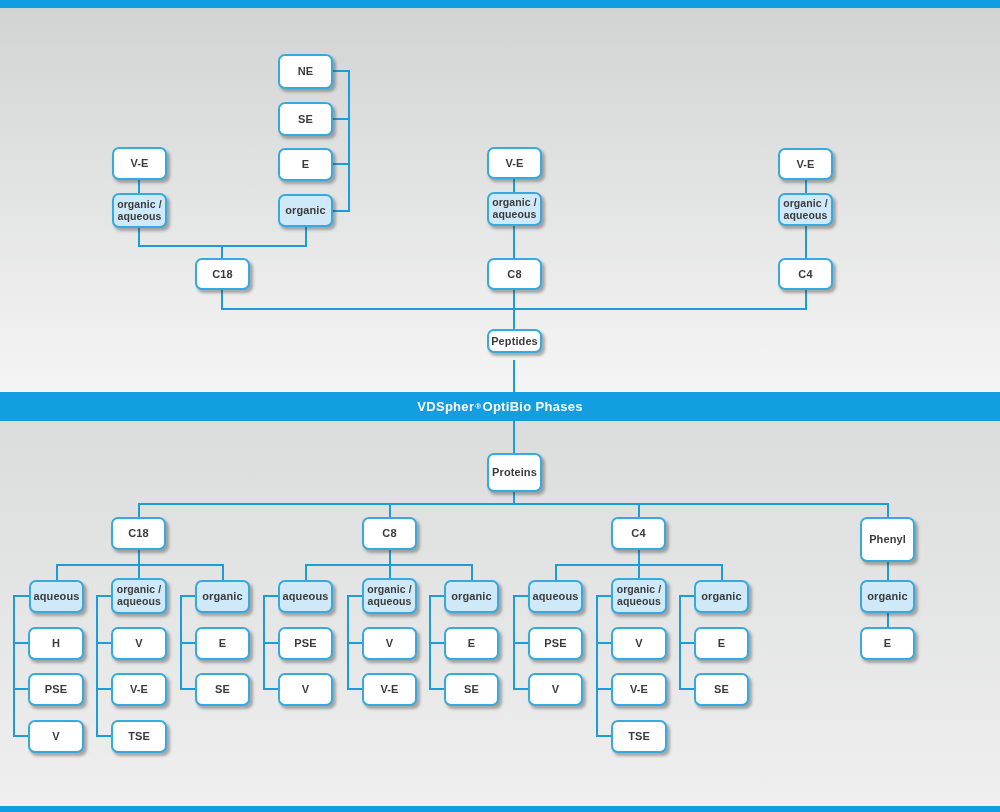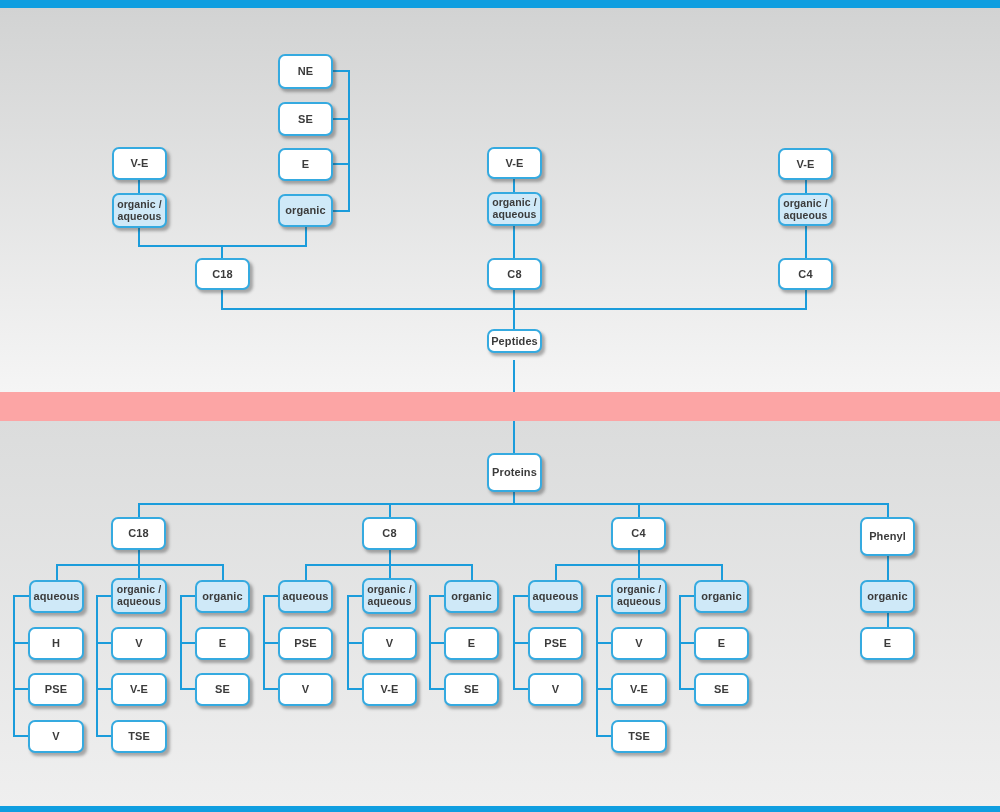--- a/index.html
+++ b/index.html
@@ -1,19 +1,19 @@
 <!DOCTYPE html>
 <html><head>
 <meta charset="utf-8">
 <style>
   html,body { margin:0; padding:0; background:#ffffff; }
   .page {
     position:relative; width:1000px; height:812px; overflow:hidden;
     font-family:"Liberation Sans", sans-serif;
-    background:#fca5a5;
+    background:#701a75;
   }
   .bg-upper {
     position:absolute; left:0; top:8px; width:1000px; height:384px;
     background:linear-gradient(180deg,#d2d3d3 0%, #f5f5f5 100%);
   }
   .bg-lower {
     position:absolute; left:0; top:421px; width:1000px; height:385px;
     background:linear-gradient(180deg,#dbdcdc 0%, #efefef 100%);
   }
   .strip { position:absolute; left:0; width:1000px; background:#0f9ee0; }
@@ -145,21 +145,21 @@
       <div class="node" style="left: 487px; top: 258px; width: 55px; height: 32px;">C8</div>
       <div class="node" style="left: 778px; top: 148px; width: 55px; height: 32px;">V-E</div>
       <div class="node blue two" style="left: 778px; top: 193px; width: 55px; height: 33px;">organic /
 aqueous</div>
       <div class="node" style="left: 778px; top: 258px; width: 55px; height: 32px;">C4</div>
       <div class="node" style="left: 487px; top: 329px; width: 55px; height: 24px;">Peptides</div>
       <div class="node" style="left: 487px; top: 453px; width: 55px; height: 39px;">Proteins</div>
       <div class="node" style="left: 111px; top: 517px; width: 55px; height: 33px;">C18</div>
       <div class="node" style="left: 362px; top: 517px; width: 55px; height: 33px;">C8</div>
       <div class="node" style="left: 611px; top: 517px; width: 55px; height: 33px;">C4</div>
-      <div class="node" style="left: 860px; top: 517px; width: 55px; height: 39px;">Phenyl</div>
+      <div class="node" style="left: 860px; top: 517px; width: 55px; height: 45px;">Phenyl</div>
       <div class="node blue" style="left: 29px; top: 580px; width: 55px; height: 33px;">aqueous</div>
       <div class="node blue two" style="left: 111px; top: 578px; width: 56px; height: 36px;">organic /
 aqueous</div>
       <div class="node blue" style="left: 195px; top: 580px; width: 55px; height: 33px;">organic</div>
       <div class="node" style="left: 28px; top: 627px; width: 56px; height: 33px;">H</div>
       <div class="node" style="left: 28px; top: 673px; width: 56px; height: 33px;">PSE</div>
       <div class="node" style="left: 28px; top: 720px; width: 56px; height: 33px;">V</div>
       <div class="node" style="left: 111px; top: 627px; width: 56px; height: 33px;">V</div>
       <div class="node" style="left: 111px; top: 673px; width: 56px; height: 33px;">V-E</div>
       <div class="node" style="left: 111px; top: 720px; width: 56px; height: 33px;">TSE</div>
@@ -183,13 +183,18 @@
       <div class="node" style="left: 528px; top: 673px; width: 55px; height: 33px;">V</div>
       <div class="node" style="left: 611px; top: 627px; width: 56px; height: 33px;">V</div>
       <div class="node" style="left: 611px; top: 673px; width: 56px; height: 33px;">V-E</div>
       <div class="node" style="left: 611px; top: 720px; width: 56px; height: 33px;">TSE</div>
       <div class="node" style="left: 694px; top: 627px; width: 55px; height: 33px;">E</div>
       <div class="node" style="left: 694px; top: 673px; width: 55px; height: 33px;">SE</div>
       <div class="node blue" style="left: 860px; top: 580px; width: 55px; height: 33px;">organic</div>
       <div class="node" style="left: 860px; top: 627px; width: 55px; height: 33px;">E</div>
     </div>
 
+  <div class="banner">
+    <span>VDSpher</span>
+      <span class="sup">®</span>
+      <span> OptiBio Phases</span>
+  </div>
 </div>
 
 </body></html>

